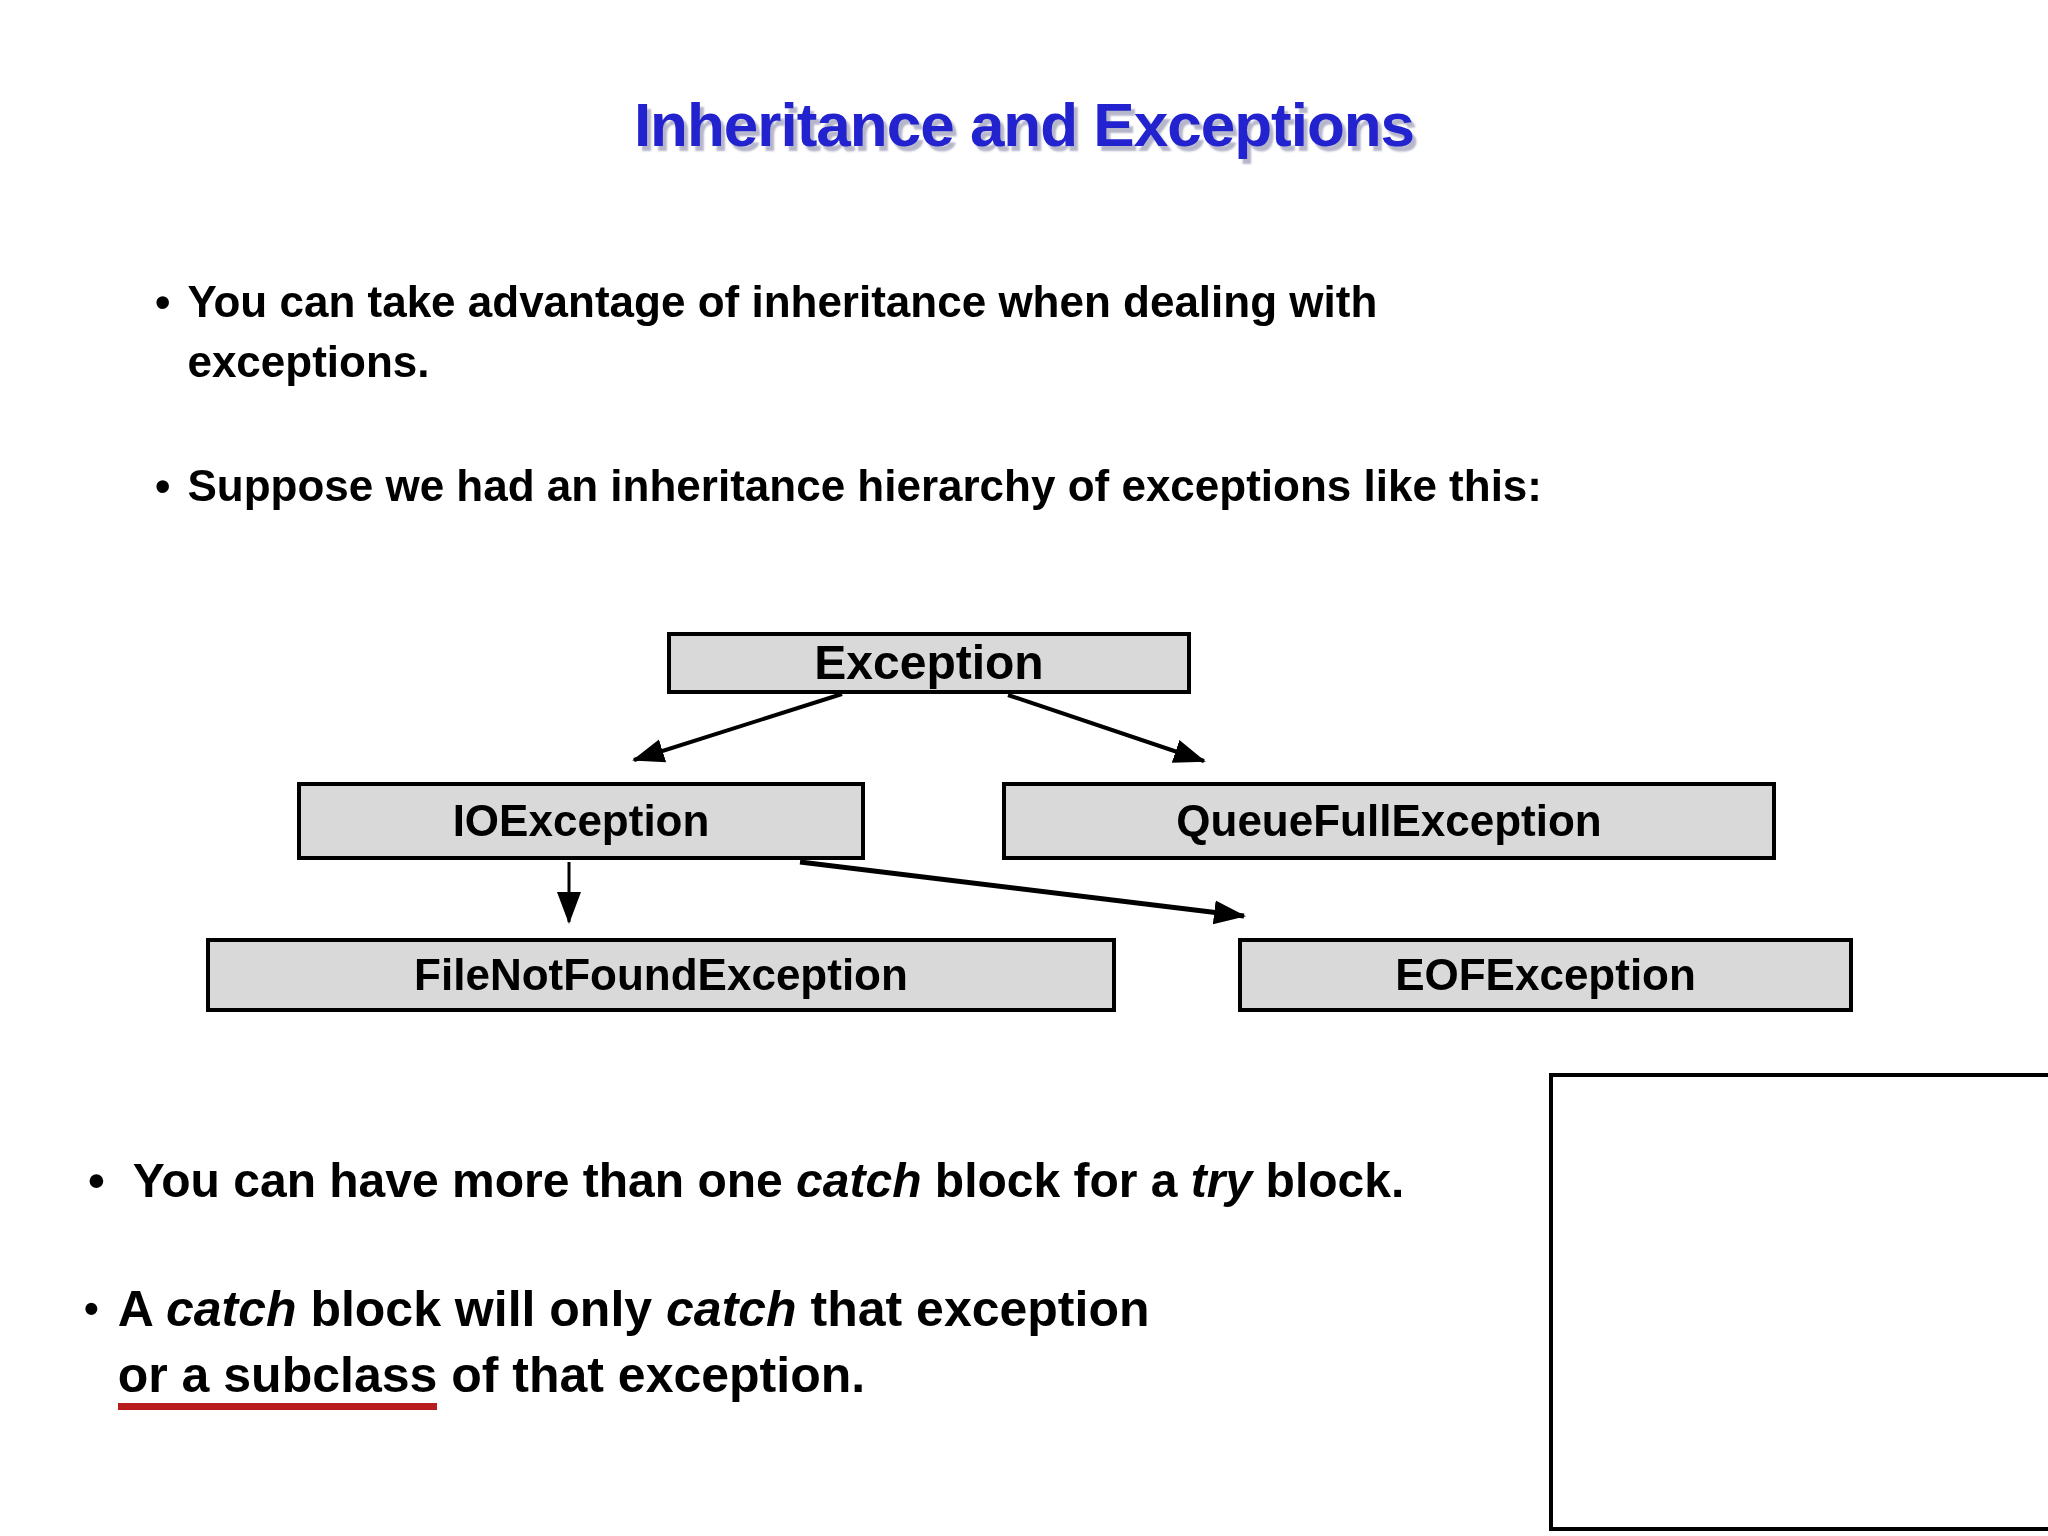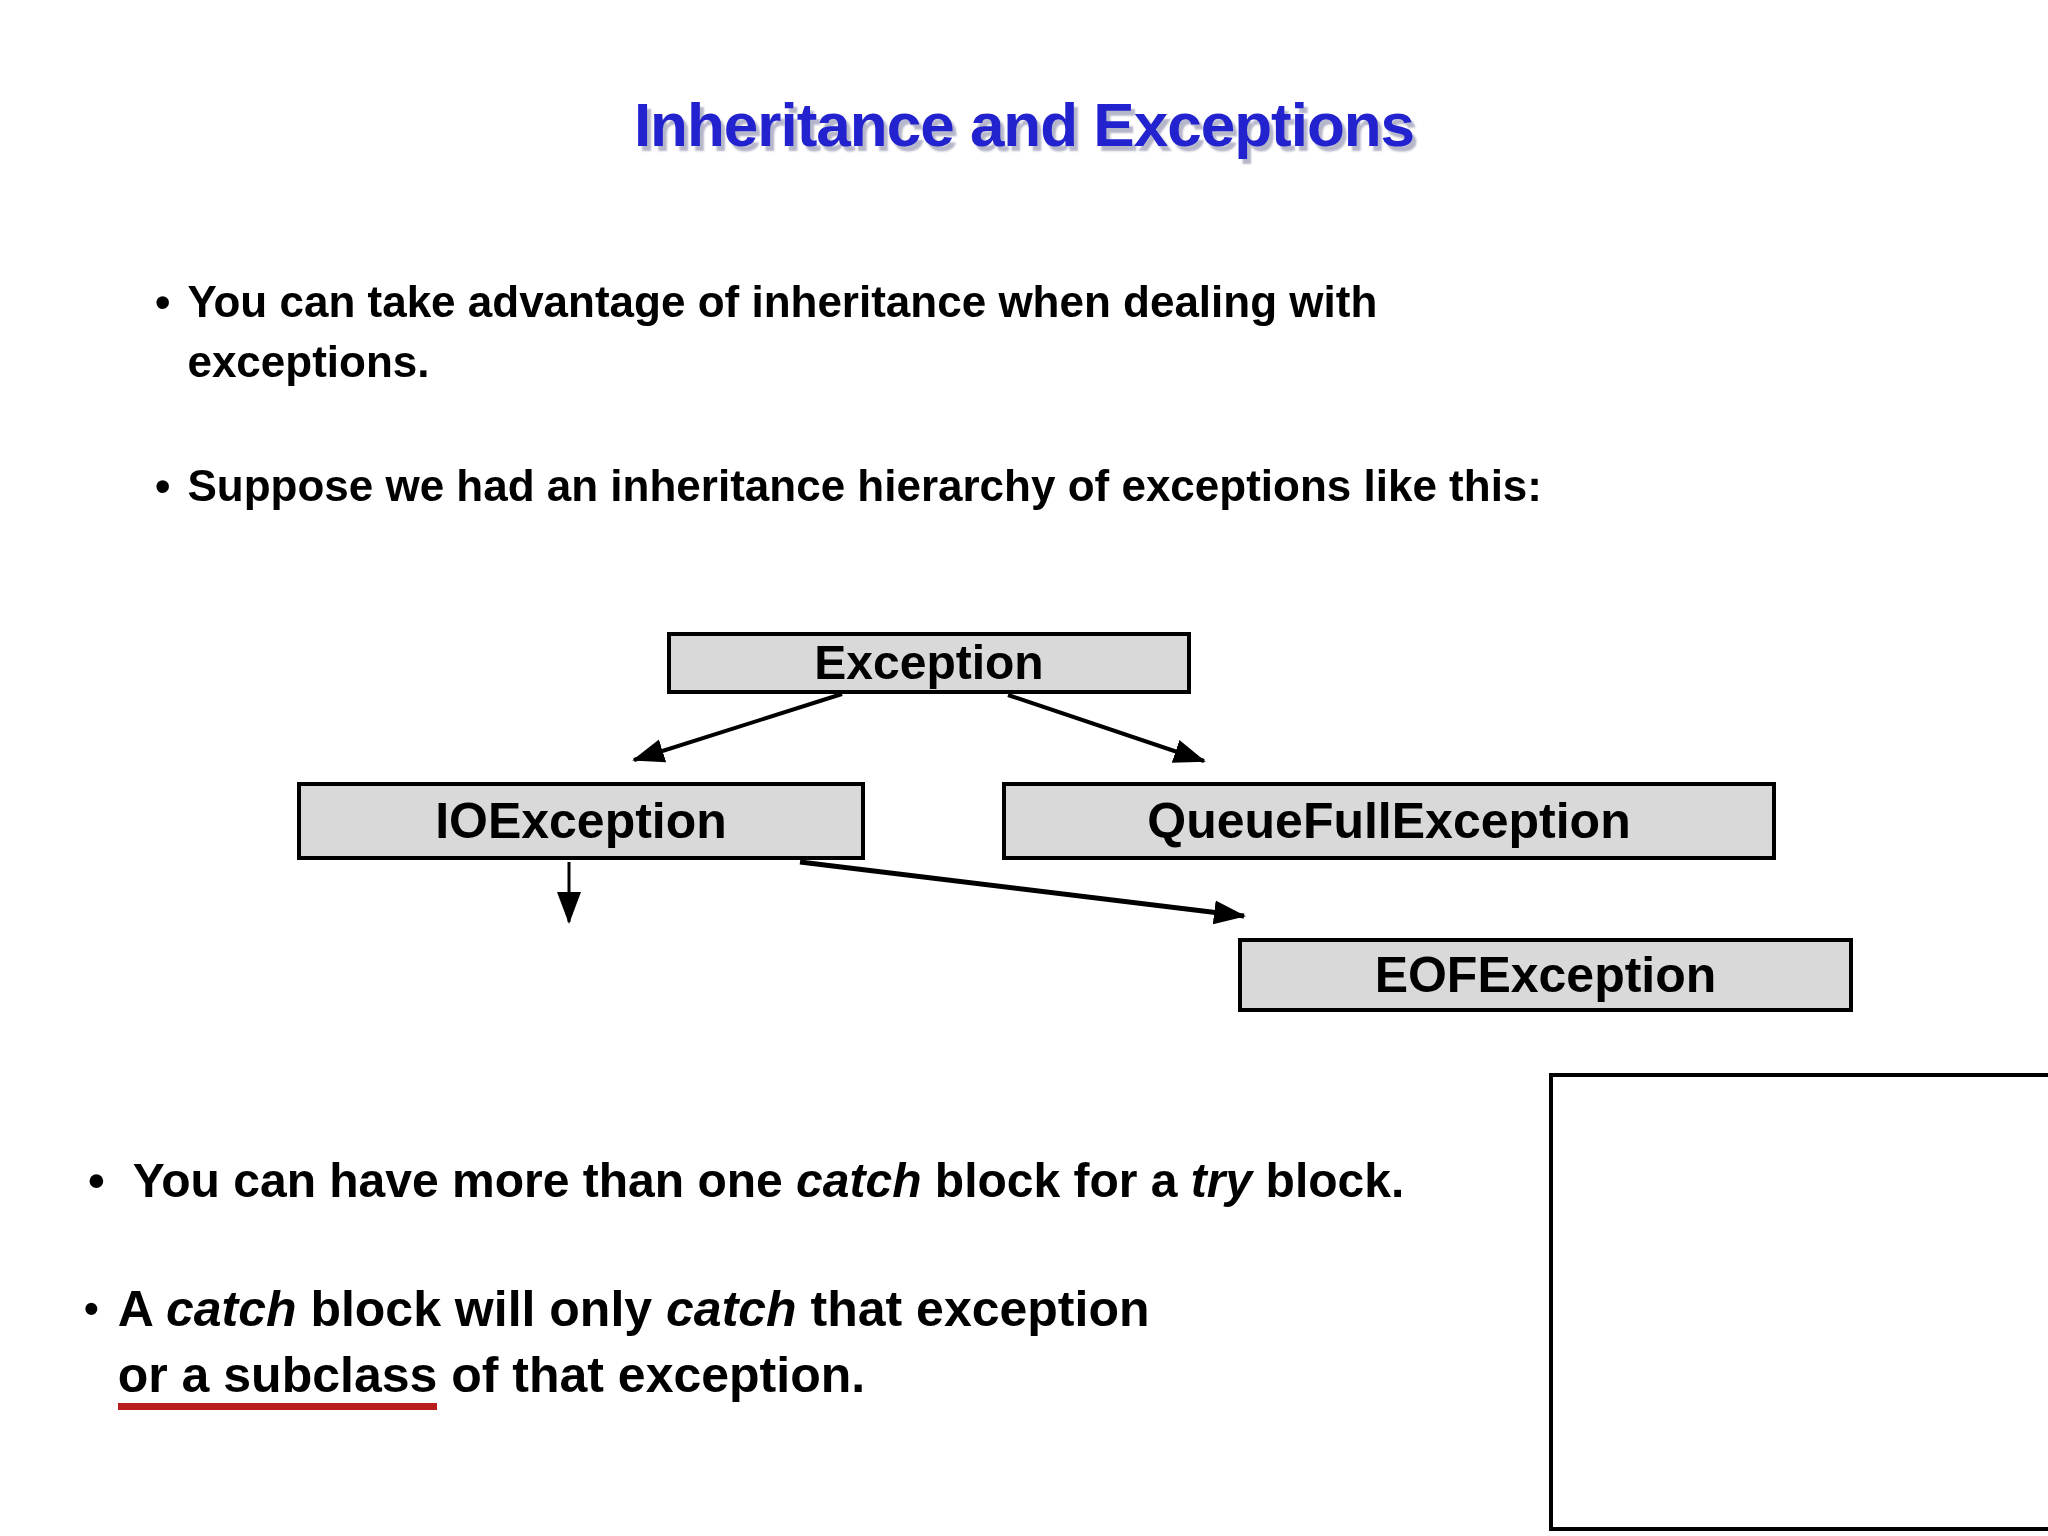--- a/index.html
+++ b/index.html
@@ -28,21 +28,21 @@
   .b-bot1 .dot{margin-right:28px;}
   .b-bot2{left:84px;top:1276px;font-size:50px;line-height:66px;}
   .b-bot2 .dot{font-size:42px;margin-right:19px;line-height:66px;}
   .it{font-style:italic;}
   .un{border-bottom:7px solid #b91c1c;}
 
   
   .node{
     position:absolute;display:flex;align-items:center;justify-content:center;
     background:var(--box-fill,#D9D9D9);border:4px solid var(--box-border,#000);
-    box-sizing:border-box;font-weight:bold;font-size:50px;line-height:1;white-space:nowrap;
+    box-sizing:border-box;font-weight:bold;font-size:44px;line-height:1;white-space:nowrap;
   }
   .n-exception{left:667px;top:632px;width:524px;height:62px;font-size:48px;}
   .n-ioexception{left:297px;top:782px;width:568px;height:78px;}
   .n-queuefullexception{left:1002px;top:782px;width:774px;height:78px;}
   .n-filenotfoundexception{left:206px;top:938px;width:910px;height:74px;}
   .n-eofexception{left:1230px;top:938px;width:615px;height:74px;margin-left:8px;}
 
   
   svg.edges{position:absolute;left:0;top:0;width:2048px;height:1536px;pointer-events:none;}
 
@@ -82,20 +82,21 @@
     </defs>
     <line x1="842" y1="694" x2="634" y2="760" stroke="#000" stroke-width="4" marker-end="url(#ah)"></line>
     <line x1="1008" y1="695" x2="1204" y2="761" stroke="#000" stroke-width="4" marker-end="url(#ah)"></line>
     <line x1="569" y1="862" x2="569" y2="922" stroke="#000" stroke-width="3" marker-end="url(#ah)"></line>
     <line x1="800" y1="862" x2="1244" y2="916" stroke="#000" stroke-width="5" marker-end="url(#ah)"></line>
   </svg>
 
   <div class="node n-exception">Exception</div>
   <div class="node n-ioexception">IOException</div>
   <div class="node n-queuefullexception">QueueFullException</div>
+  <div class="node n-filenotfoundexception">FileNotFoundException</div>
   <div class="node n-eofexception">EOFException</div>
 
   <div class="bullet b-bot1">
     <span class="dot">•</span>
     <span class="lines">
       <span style="display:block"><span>You can have more than one </span><span class="it">catch</span><span> block for a </span><span class="it">try</span><span> block.</span></span>
     </span>
   </div>
 
   <div class="bullet b-bot2">

